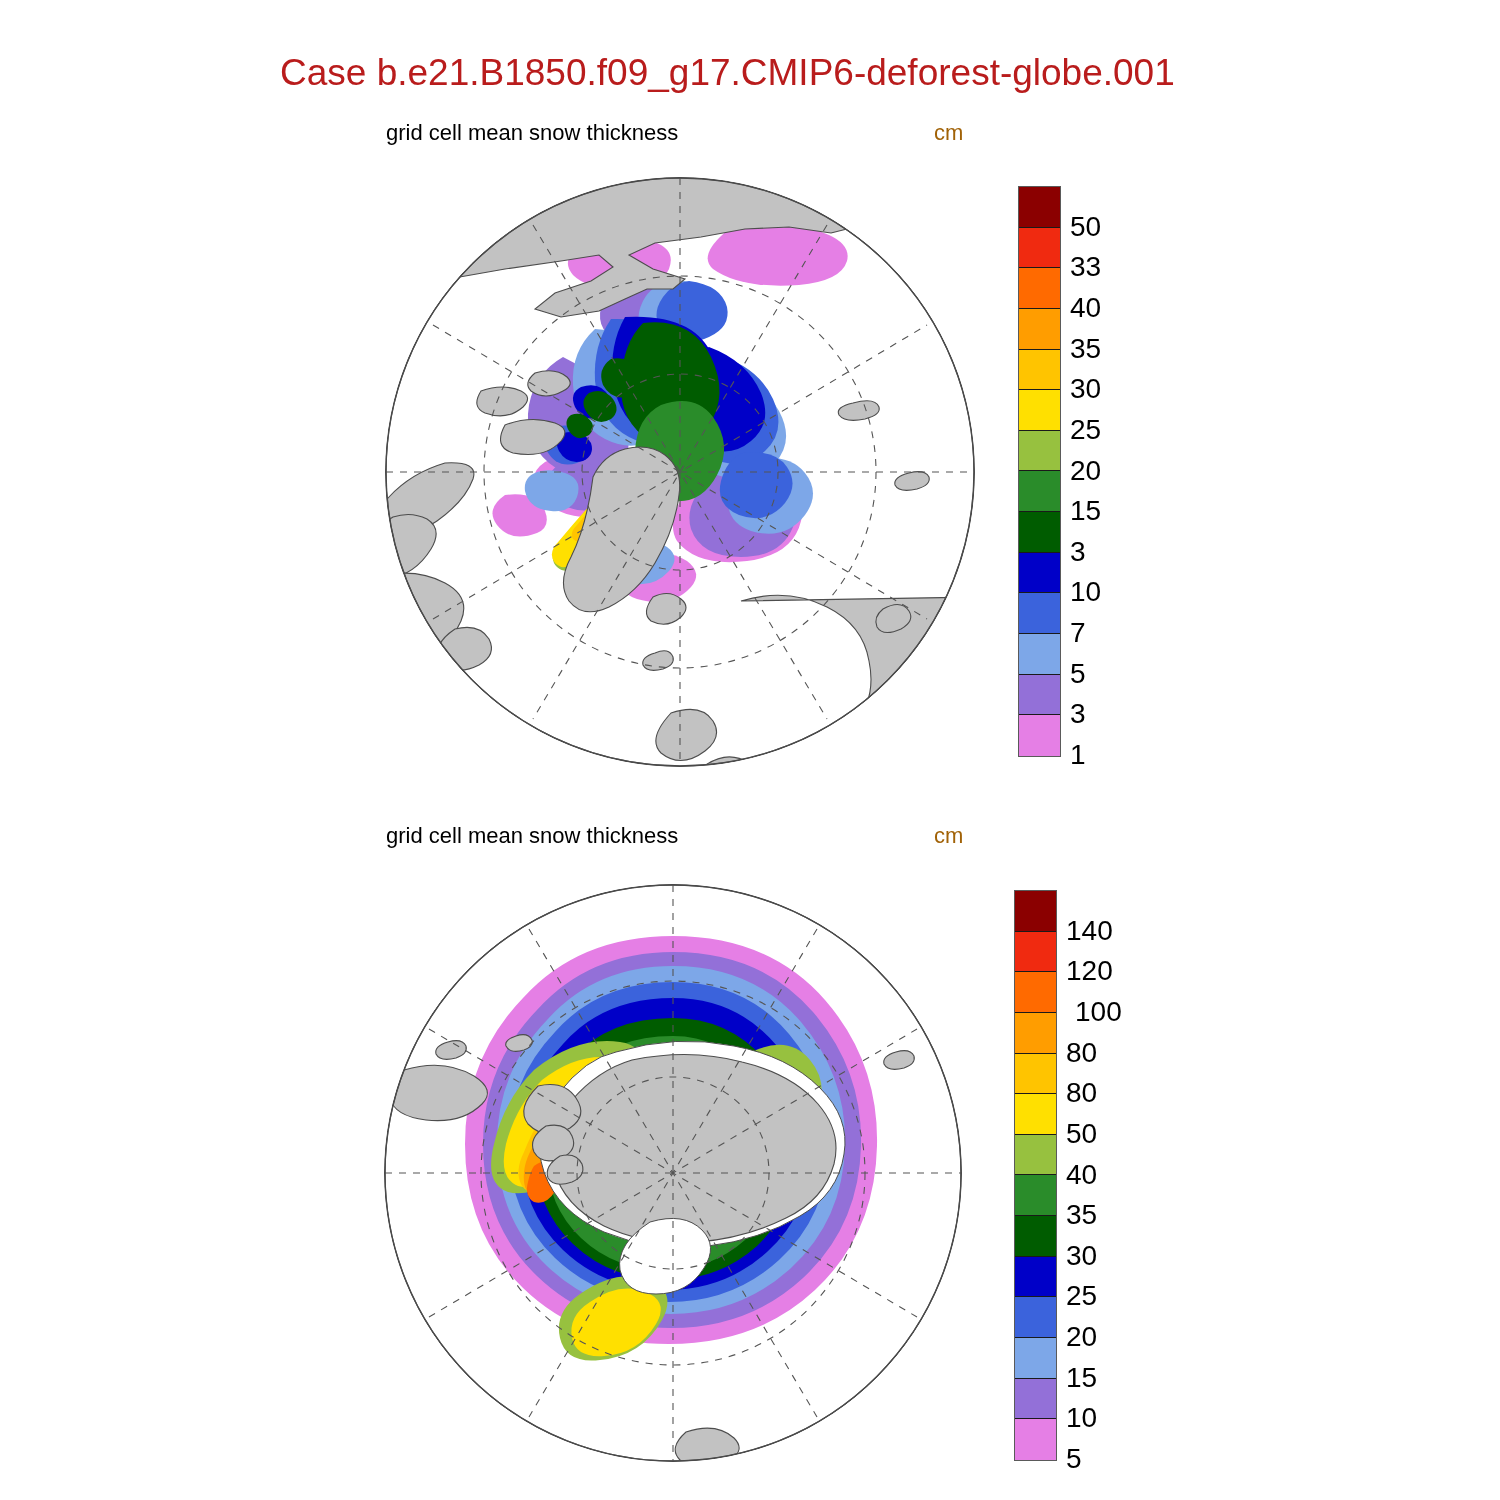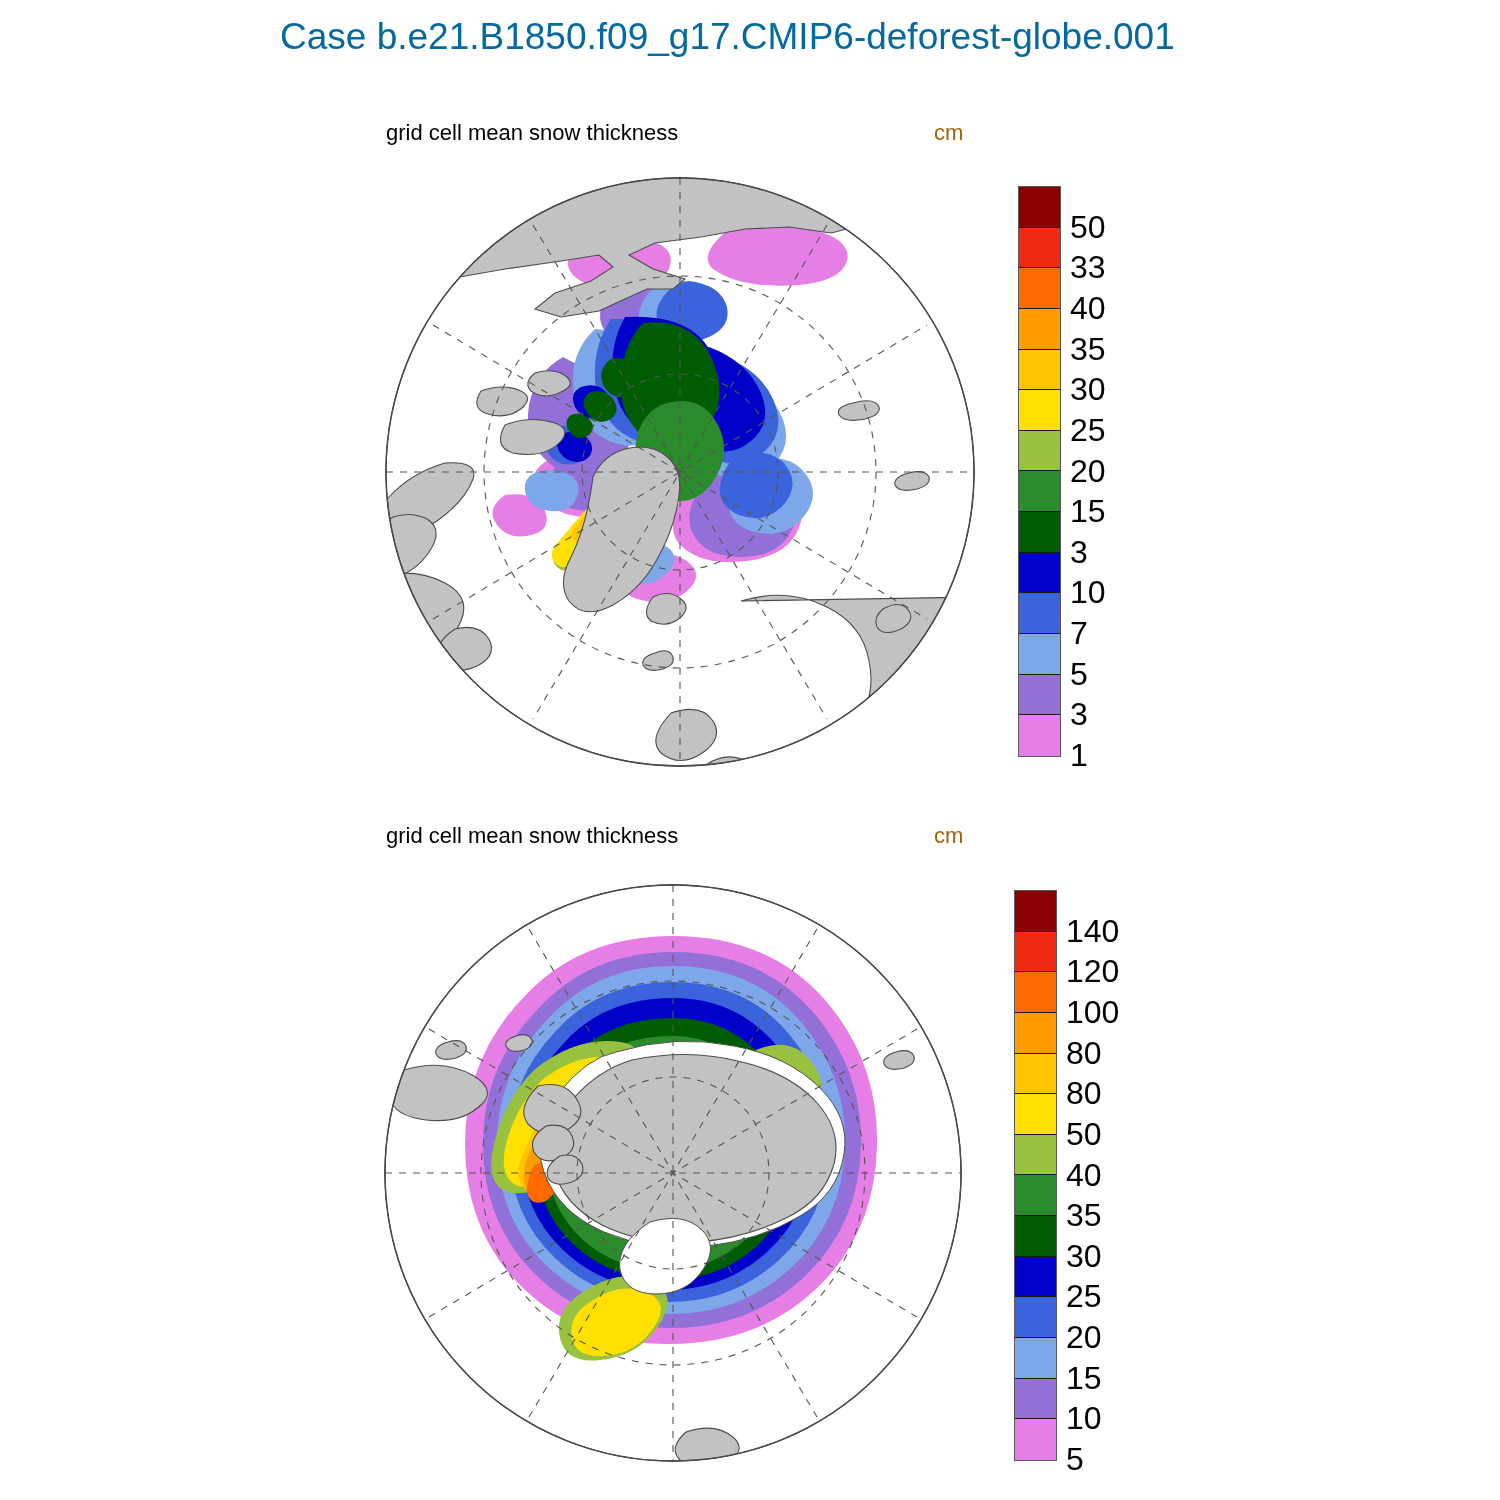--- a/index.html
+++ b/index.html
@@ -1,32 +1,32 @@
 <!DOCTYPE html>
 <html><head>
 <meta charset="utf-8">
 <style>
   html,body{margin:0;padding:0;}
   body{width:1500px;height:1500px;background:#ffffff;
        font-family:"Liberation Sans",sans-serif;overflow:hidden;position:relative;}
 
   .title-block{position:absolute;left:0;top:14px;width:1500px;text-align:left;}
-  .title-line{font-size:37px;color:#0369a1;white-space:pre;line-height:1.24;}
+  .title-line{font-size:37px;color:#b91c1c;white-space:pre;line-height:1.24;margin-top:36px;}
   #title1{padding-left:280px;}
   #title2{padding-left:258px;}
 
   .panel-label{position:absolute;font-size:22px;color:#000;white-space:pre;}
   .unit-label{position:absolute;font-size:22px;color:#a16207;}
 
   
   .cbar{position:absolute;width:41px;border:1px solid #5a5a5a;box-sizing:content-box;}
   .cbar .cell{width:100%;border-bottom:1px solid #1a1a1a;box-sizing:border-box;}
   .cbar .cell:last-child{border-bottom:none;}
   .cbar-ticks{position:absolute;}
-  .cbar-ticks .tk{position:absolute;font-size:32px;color:#000;
+  .cbar-ticks .tk{position:absolute;font-size:28px;color:#000;
        left:0;transform:translateY(-50%);white-space:nowrap;text-align:left;}
 
   
   .map{position:absolute;border-radius:50%;overflow:hidden;background:#ffffff;}
   .map .disc{position:absolute;inset:0;border-radius:50%;border:1px solid #4a4a4a;
        box-sizing:border-box;pointer-events:none;z-index:40;}
   .map svg{position:absolute;inset:0;display:block;}
   .grat{stroke:#555;stroke-width:1.1;fill:none;stroke-dasharray:7 7;}
   .grat-solid{stroke:#555;stroke-width:1.1;fill:none;}
   .land{fill:#c2c2c2;stroke:#4d4d4d;stroke-width:1.1;}
@@ -330,21 +330,21 @@
     <div class="cell" style="background: rgb(0, 92, 0); height: 40.6429px;"></div>
     <div class="cell" style="background: rgb(0, 0, 200); height: 40.6429px;"></div>
     <div class="cell" style="background: rgb(59, 99, 220); height: 40.6429px;"></div>
     <div class="cell" style="background: rgb(125, 167, 232); height: 40.6429px;"></div>
     <div class="cell" style="background: rgb(147, 112, 216); height: 40.6429px;"></div>
     <div class="cell" style="background: rgb(229, 127, 229); height: 40.6429px;"></div>
   </div>
 <div class="cbar-ticks" id="ticks-antarctic" style="left:1066px;top:890px;width:90px;height:569px;">
     <div class="tk" style="top: 40.6429px;">140</div>
     <div class="tk" style="top: 81.2857px;">120</div>
-    <div class="tk" style="top: 121.929px;">100</div>
+    <div class="tk" style="top: 121.929px; margin-left: 9px;">100</div>
     <div class="tk" style="top: 162.571px;">80</div>
     <div class="tk" style="top: 203.214px;">80</div>
     <div class="tk" style="top: 243.857px;">50</div>
     <div class="tk" style="top: 284.5px;">40</div>
     <div class="tk" style="top: 325.143px;">35</div>
     <div class="tk" style="top: 365.786px;">30</div>
     <div class="tk" style="top: 406.429px;">25</div>
     <div class="tk" style="top: 447.071px;">20</div>
     <div class="tk" style="top: 487.714px;">15</div>
     <div class="tk" style="top: 528.357px;">10</div>

